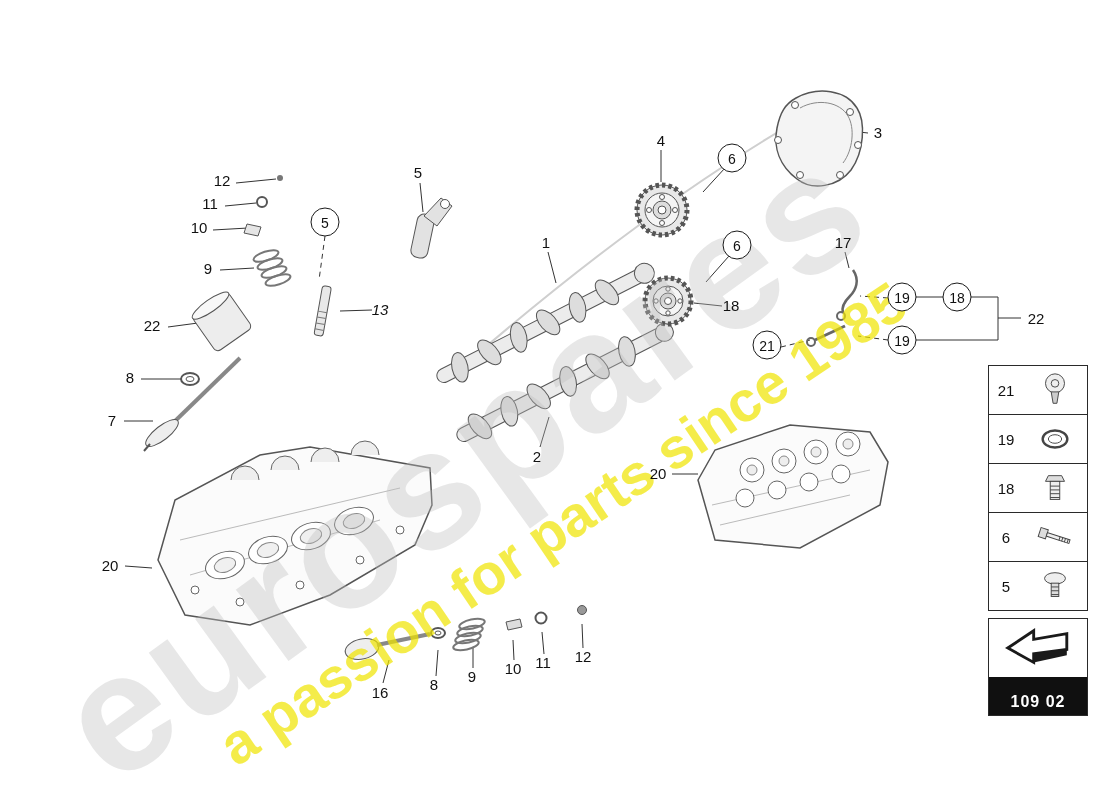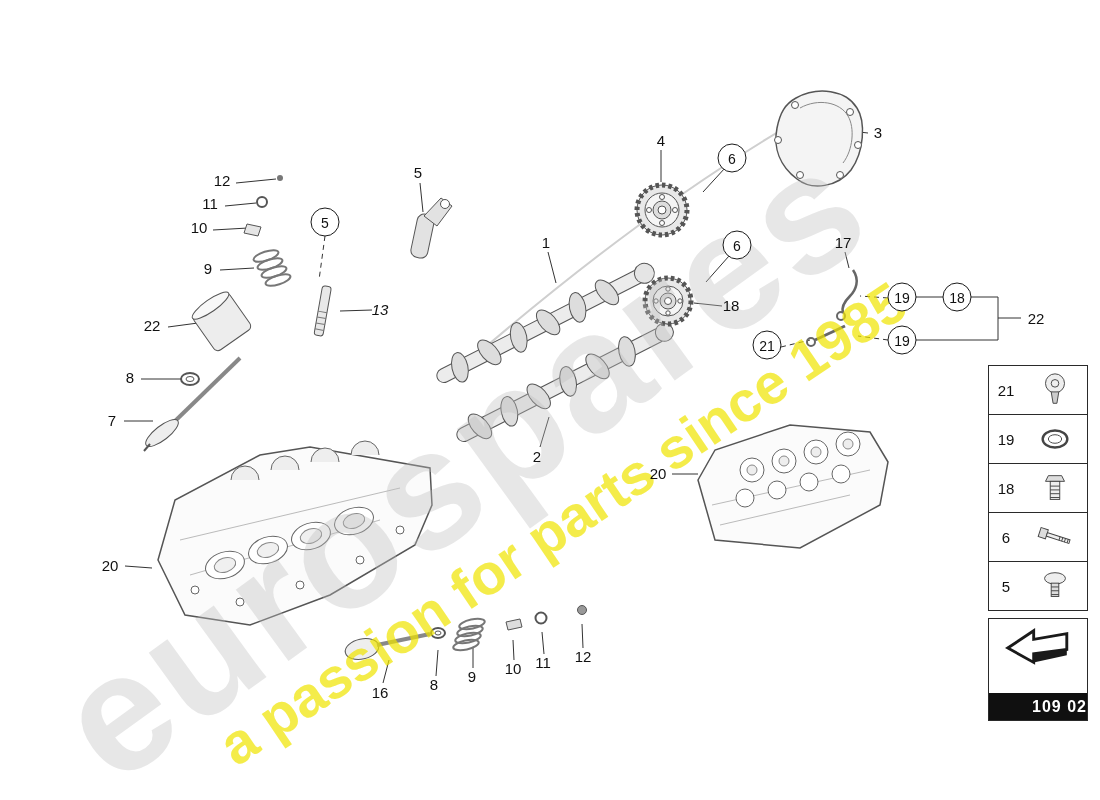--- a/index.html
+++ b/index.html
@@ -13,21 +13,21 @@
     background:#fff; display:flex; align-items:center; justify-content:center; font-size:14px; }
   .legend { position:absolute; left:988px; top:365px; width:100px; border:1.5px solid #2a2a2a; background:#fff; box-sizing:border-box; }
   .legend-row { height:48px; display:flex; align-items:center; border-bottom:1.5px solid #2a2a2a; }
   .legend-row:last-child { border-bottom:none; }
   .legend-num { width:34px; text-align:center; font-size:15px; color:#111; }
   .legend-icon { flex:1; display:flex; justify-content:center; align-items:center; }
   .legend-icon svg { width:38px; height:40px; }
   .navbox { position:absolute; left:988px; top:618px; width:100px; border:1.5px solid #2a2a2a; background:#fff; box-sizing:border-box; }
   .nav-arrow { height:58px; display:flex; align-items:center; justify-content:center; }
   .nav-arrow svg { width:72px; height:46px; }
-  .nav-code { background:#101010; color:#fff; text-align:right; font-weight:bold; font-size:16px; padding:5px 0 4px; letter-spacing:1px;margin-top:16px; }
+  .nav-code { background:#101010; color:#fff; text-align:center; font-weight:bold; font-size:16px; padding:16px 0 4px; letter-spacing:1px; }
 </style>
 </head>
 <body>
 
 <div class="stage">
 
   <svg class="diagram" width="1100" height="800" viewBox="0 0 1100 800">
 
     <path d="M468,362 Q650,205 802,118" stroke="#cfcfcf" stroke-width="2" fill="none"></path>
 

